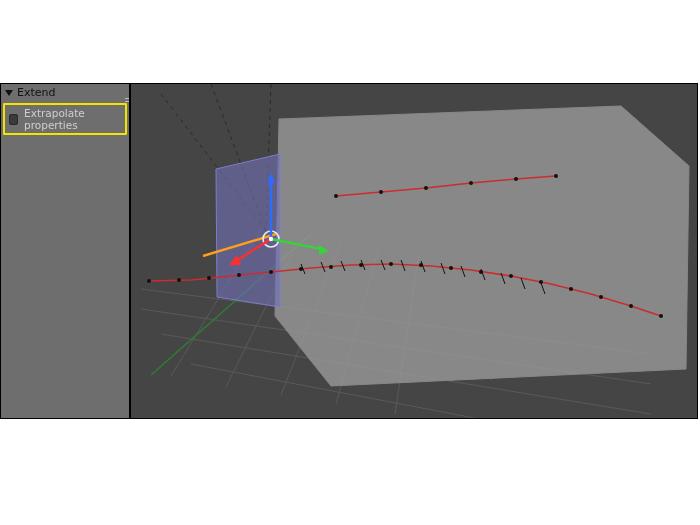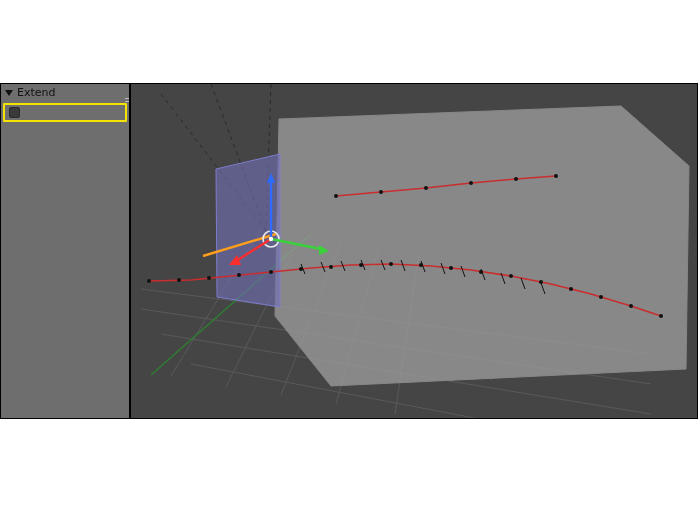--- a/index.html
+++ b/index.html
@@ -112,20 +112,21 @@
 <div class="stage">
   <div class="app-window">
 
     <div class="sidebar">
       <div class="panel-header">
         <span class="disclosure"></span>
         <span>Extend</span>
       </div>
       <div class="prop-row highlight-yellow">
         <span class="checkbox"></span>
+        <span>Extrapolate properties</span>
       </div>
       <div class="drag-handle"></div>
     </div>
 
     <div class="divider"></div>
 
     <div class="viewport">
       <svg viewBox="0 0 566 334">
 
         <g stroke="#5a5a5a" stroke-width="1">

